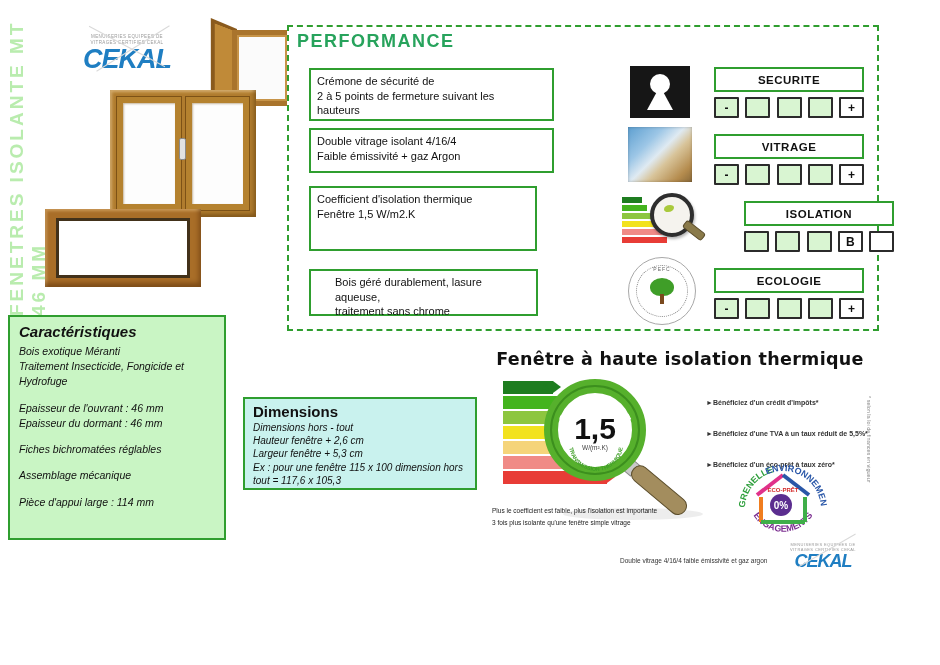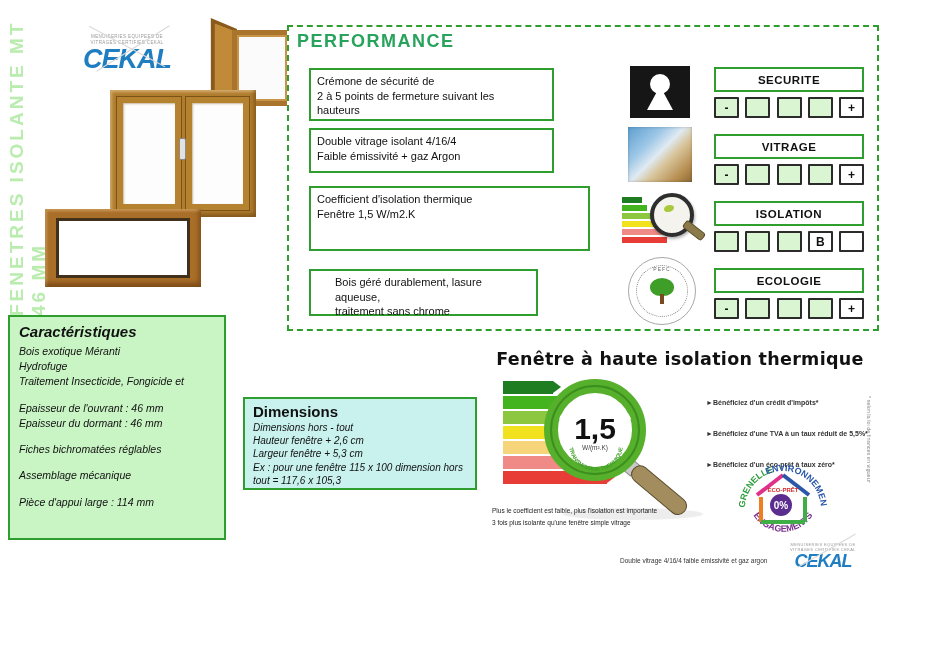--- a/index.html
+++ b/index.html
@@ -37,21 +37,21 @@
   .win-low{left:45px;top:209px;width:156px;height:78px;background:#a96e28;padding:9px 11px;box-sizing:border-box;z-index:3;
            box-shadow:inset -2px -4px 5px rgba(80,40,5,.5), inset 2px 2px 3px rgba(255,220,160,.4);}
   .win-low .glass{width:100%;height:100%;background:#fff;border:3px solid #42311a;box-sizing:border-box;}
 
   
   .perf-panel{left:287px;top:25px;width:592px;height:306px;border:2px dashed #2f9e2f;box-sizing:border-box;background:#fff;}
   .perf-title{left:297px;top:31px;font-size:18px;font-weight:bold;letter-spacing:1.5px;color:#27a35c;}
   .feature{border:2px solid #2f9e2f;box-sizing:border-box;padding:4px 6px;font-size:11px;line-height:1.32;background:#fff;margin-left:12px;}
   .f1{left:297px;top:68px;width:245px;height:53px;}
   .f2{left:297px;top:128px;width:245px;height:45px;}
-  .f3{left:297px;top:186px;width:281px;height:65px;}
+  .f3{left:297px;top:186px;width:228px;height:65px;}
   .f4{left:297px;top:269px;width:229px;height:47px;padding-left:24px;}
 
   
   .keyhole{left:630px;top:66px;width:60px;height:52px;background:#161616;display:flex;align-items:center;justify-content:center;}
   .kh-shape{position:relative;width:26px;height:36px;}
   .kh-shape::before{content:"";position:absolute;left:3px;top:0;width:20px;height:20px;border-radius:50%;background:#fff;}
   .kh-shape::after{content:"";position:absolute;left:0;top:12px;width:26px;height:24px;background:#fff;
                    clip-path:polygon(50% 0,100% 100%,0 100%);}
   .vitrage-thumb{left:628px;top:127px;width:64px;height:55px;
      background:linear-gradient(135deg,#5d9fd0 0%,#9cc6e6 30%,#dfeaf2 48%,#d8c49a 62%,#b58c4e 85%,#8a6a3a 100%);
@@ -68,21 +68,21 @@
   .iso-handle{position:absolute;left:62px;top:33px;width:22px;height:7px;background:#8a7a4a;border:1px solid #5c4e2c;
               border-radius:3px;transform:rotate(38deg);}
   .eco-stamp{left:628px;top:257px;width:66px;height:66px;border-radius:50%;border:1px solid #a8a8a8;}
   .eco-stamp::before{content:"";position:absolute;left:7px;top:7px;right:7px;bottom:7px;border-radius:50%;border:1px dotted #888;}
   .eco-ring-text{position:absolute;top:8px;width:100%;text-align:center;font-size:5px;color:#666;letter-spacing:1px;}
   .tree-crown{position:absolute;left:21px;top:20px;width:24px;height:18px;background:#3f9e28;border-radius:50% 50% 45% 45%;}
   .tree-trunk{position:absolute;left:31px;top:36px;width:4px;height:10px;background:#7a4a1e;}
 
   
   .rating-group{left:714px;top:0;width:150px;}
-  .rg1{top:67px;} .rg2{top:134px;} .rg3{top:201px;} .rg4{top:268px;}
+  .rg1{top:67px;} .rg2{top:134px;} .rg3{top:201px;margin-left:30px;} .rg4{top:268px;}
   .rating-label-box{border:2px solid #2f9e2f;height:25px;display:flex;align-items:center;justify-content:center;
                     font-size:11.5px;font-weight:bold;letter-spacing:.5px;background:#fff;box-sizing:border-box;}
   .cells{display:flex;justify-content:space-between;margin-top:5px;}
   .cell{width:25px;height:21px;border:2px solid #2b2b2b;box-sizing:border-box;background:#fff;
         display:flex;align-items:center;justify-content:center;font-size:12px;font-weight:bold;border-radius:1px;}
   .cell.filled{background:#d9f5d2;}
 
   
   .carac{left:8px;top:315px;width:218px;height:225px;background:#c9f5c4;border:2px solid #2f9e2f;
          box-sizing:border-box;padding:6px 9px;overflow:hidden;}
@@ -223,22 +223,22 @@
     <div class="cell filled"></div>
     <div class="cell filled"></div>
     <div class="cell">+</div>
   </div>
 </div>
 
 <div class="abs carac">
   <h3>Caractéristiques</h3>
   <div class="group">
     <div>Bois exotique Méranti</div>
+    <div>Traitement Insecticide, Fongicide et</div>
     <div>Hydrofuge</div>
-    <div>Traitement Insecticide, Fongicide et</div>
   </div>
   <div class="group">
     <div>Epaisseur de l'ouvrant : 46 mm</div>
     <div>Epaisseur du dormant : 46 mm</div>
   </div>
   <div class="group">
       <div>Fiches bichromatées réglables</div>
     </div>
   <div class="group">
       <div>Assemblage mécanique</div>

